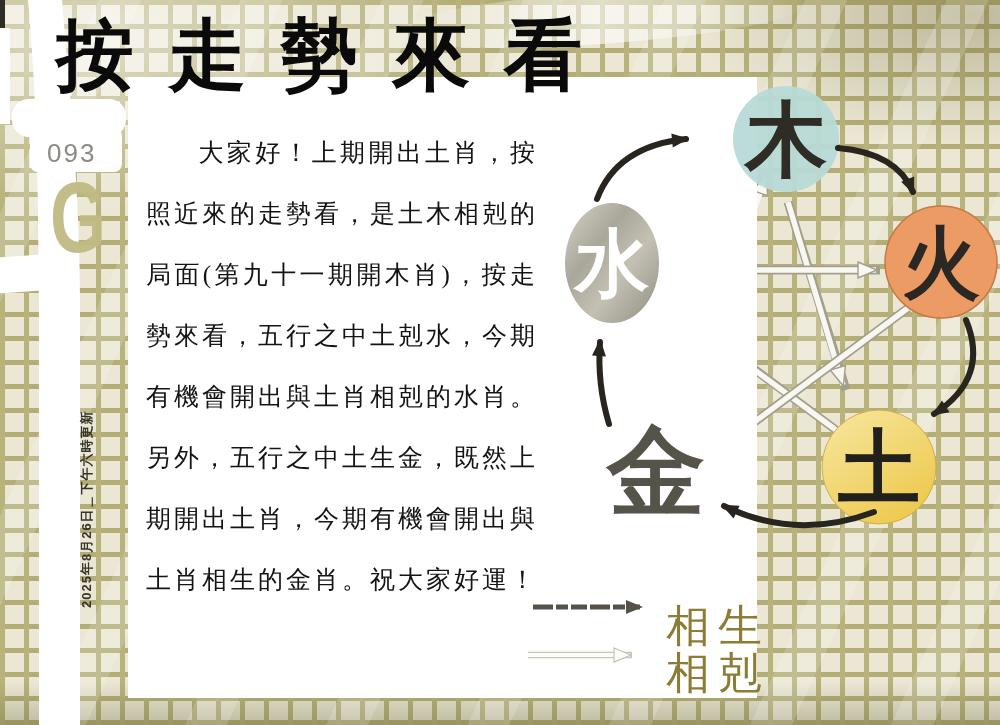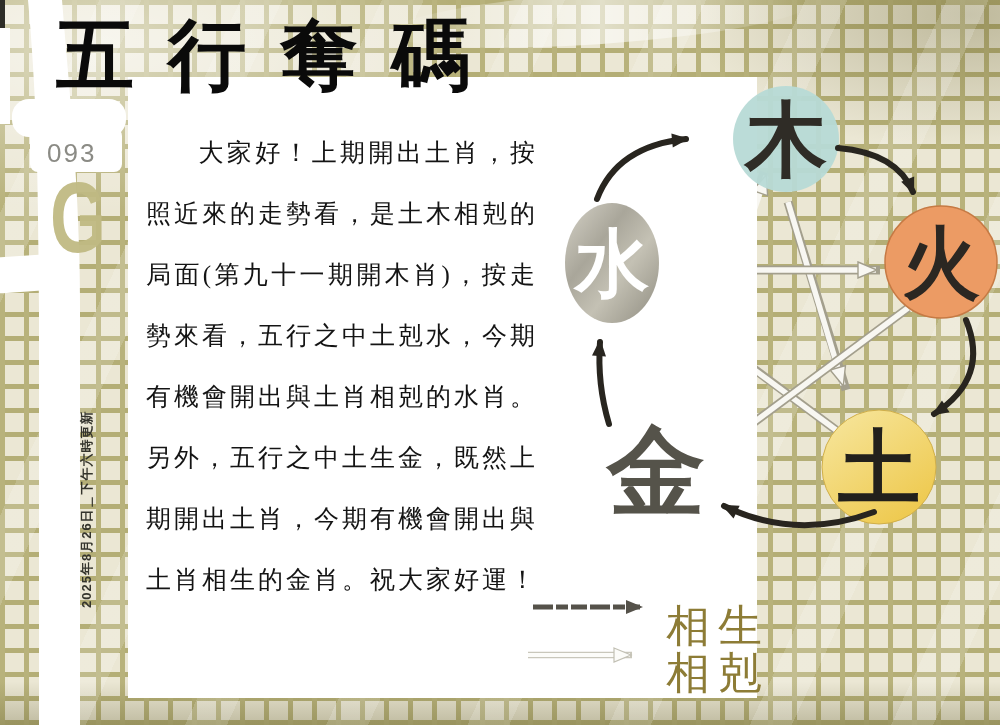--- a/index.html
+++ b/index.html
@@ -144,17 +144,17 @@
 
   <g>
     <line x1="533" y1="607" x2="640" y2="607" stroke="#55524a" stroke-width="5" stroke-dasharray="20 3 12 3 16 3" marker-end="url(#mkDark)"></line>
     <text x="666" y="641" class="svgtxt" font-size="44" fill="#8d7c36" letter-spacing="8">相生</text>
     <line x1="528" y1="655" x2="632" y2="655" stroke="#c9c7bb" stroke-width="6.5"></line>
     <line x1="528" y1="655" x2="630" y2="655" stroke="#fcfcf9" stroke-width="4" marker-end="url(#mkFaint)"></line>
     <text x="666" y="688" class="svgtxt" font-size="44" fill="#8d7c36" letter-spacing="8">相剋</text>
   </g>
 </svg>
 
-<div class="abs page-title">五行奪碼</div>
+<div class="abs page-title">按走勢來看</div>
 
 <div class="abs article">大家好！上期開出土肖，按照近來的走勢看，是土木相剋的局面(第九十一期開木肖)，按走勢來看，五行之中土剋水，今期有機會開出與土肖相剋的水肖。另外，五行之中土生金，既然上期開出土肖，今期有機會開出與土肖相生的金肖。祝大家好運！</div>
 
 <div class="abs update-note">2025年8月26日＿下午六時更新</div>
 
 </body></html>

